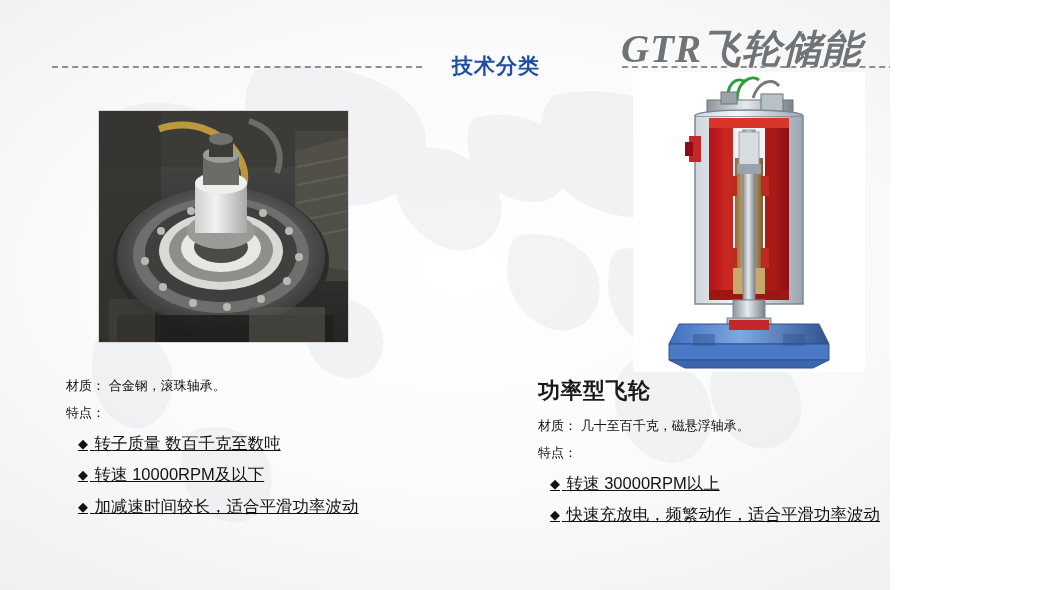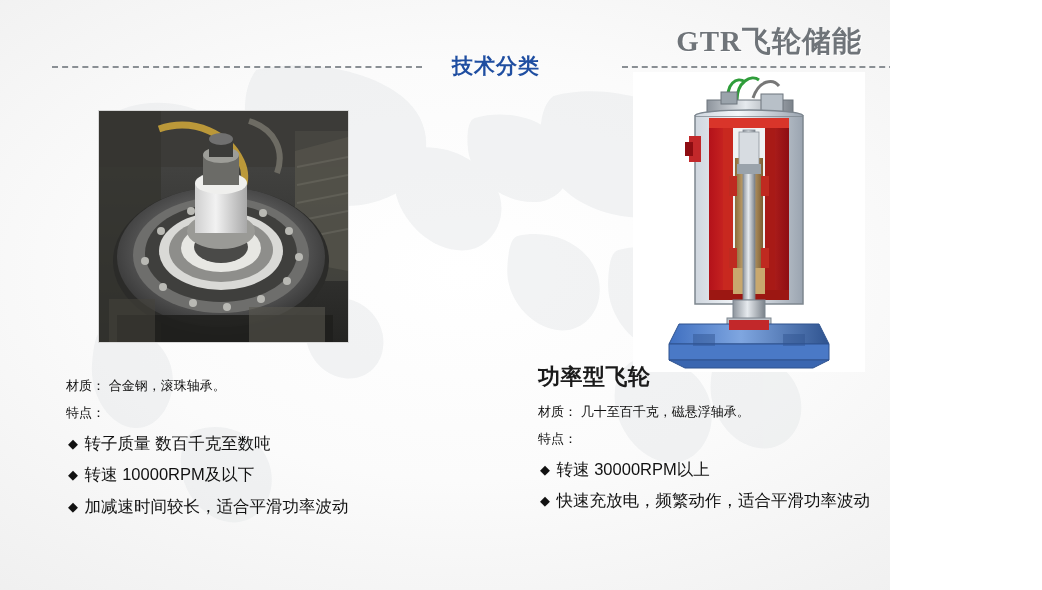--- a/index.html
+++ b/index.html
@@ -53,22 +53,23 @@
     font-weight: bold;
     color: #1f4ea1;
     letter-spacing: 1px;
     white-space: nowrap;
   }
   .brand {
     position: absolute;
     right: 28px;
     top: 22px;
     font-family: "Liberation Serif", serif;
+    font-style: italic;
     font-weight: bold;
-    font-size: 29px;
+    font-size: 39px;
     letter-spacing: 1px;
     color: #6f7479;
     text-shadow: 1px 1px 0 rgba(255,255,255,0.9);
     white-space: nowrap;
   }
   .fig-left {
     position: absolute;
     left: 98px; top: 110px;
     width: 249px; height: 231px;
     border: 1px solid #d8d8d8;
@@ -78,43 +79,44 @@
     position: absolute;
     left: 633px; top: 72px;
     width: 232px; height: 300px;
     overflow: hidden;
   }
   .fig-left svg, .fig-right svg { display:block; }
 
   
   .block { position: absolute; }
   .block.left  { left: 66px;  width: 470px; top: 378px; }
-  .block.right { left: 538px; width: 500px; top: 362px; }
+  .block.right { left: 538px; width: 500px; top: 376px; }
 
   .sub-title {
     font-size: 22px;
     font-weight: bold;
     color: #1a1a1a;
     margin: 0 0 12px 0;
     letter-spacing: 0.5px;
   }
   .line {
     font-size: 13px;
     color: #111111;
     margin: 0 0 11px 0;
     line-height: 1.25;
     white-space: nowrap;
   }
   .line.bold { font-weight: normal; }
   .bullet {
     font-size: 16.5px;
     color: #111111;
-    margin: 0 0 11px 0;
+    margin: 0 0 11px 10px;
     line-height: 1.25;
     white-space: nowrap;
+    text-decoration: underline;
   }
   .bullet .dia {
     font-size: 13px;
     margin-right: 2px;
     position: relative;
     top: -1px;
   }
   .indent-1 { padding-left: 2px; }
 </style>
 </head>

